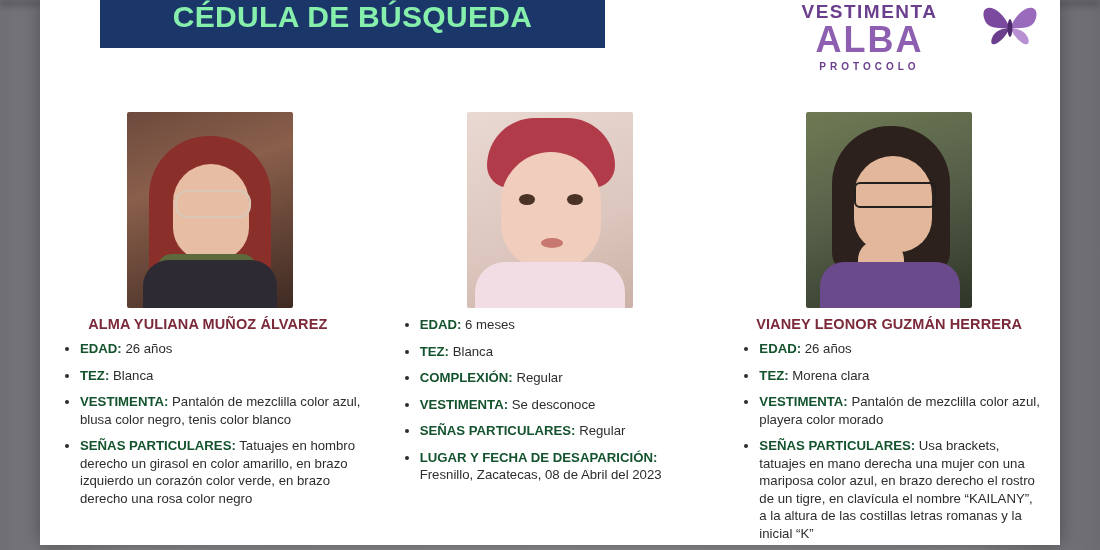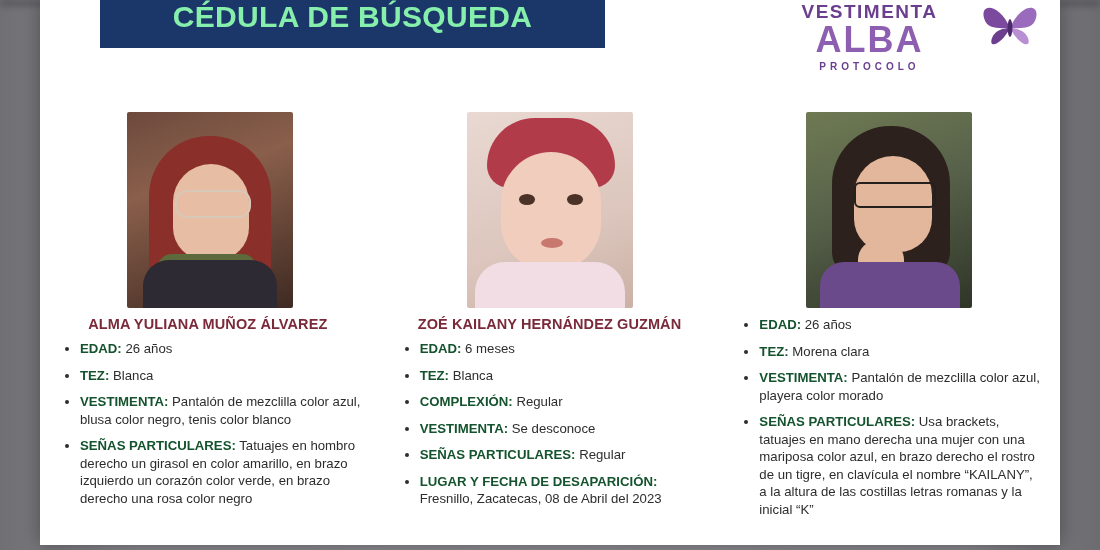--- a/index.html
+++ b/index.html
@@ -240,41 +240,41 @@
         <div class="photo-wrap">
           <div class="photo p2">
             <div class="hat"></div>
               <div class="skin"></div>
             <div class="eye-l"></div>
               <div class="eye-r"></div>
               <div class="mouth"></div>
             <div class="body"></div>
           </div>
         </div>
-        <div class="name">ZOÉ KAILANY HERNÁNDEZ GUZMÁN</div>
         <ul class="facts">
           <li><b>EDAD:</b> <span>6 meses</span></li>
           <li><b>TEZ:</b> <span>Blanca</span></li>
           <li><b>COMPLEXIÓN:</b> <span>Regular</span></li>
           <li><b>VESTIMENTA:</b> <span>Se desconoce</span></li>
           <li><b>SEÑAS PARTICULARES:</b> <span>Regular</span></li>
           <li><b>LUGAR Y FECHA DE DESAPARICIÓN:</b> <span>Fresnillo, Zacatecas, 08 de Abril del 2023</span></li>
         </ul>
       </div>
 
       <div class="card c3">
         <div class="photo-wrap">
           <div class="photo p3">
             <div class="hair"></div>
               <div class="skin"></div>
               <div class="glass"></div>
             <div class="hand"></div>
               <div class="body"></div>
           </div>
         </div>
+        <div class="name">VIANEY LEONOR GUZMÁN HERRERA</div>
         <ul class="facts">
           <li><b>EDAD:</b> <span>26 años</span></li>
           <li><b>TEZ:</b> <span>Morena clara</span></li>
           <li><b>VESTIMENTA:</b> <span>Pantalón de mezclilla color azul, playera color morado</span></li>
           <li><b>SEÑAS PARTICULARES:</b> <span>Usa brackets, tatuajes en mano derecha una mujer con una mariposa color azul, en brazo derecho el rostro de un tigre, en clavícula el nombre “KAILANY”, a la altura de  las costillas letras romanas y la inicial “K”</span></li>
         </ul>
       </div>
 
     </div>
   </div>

